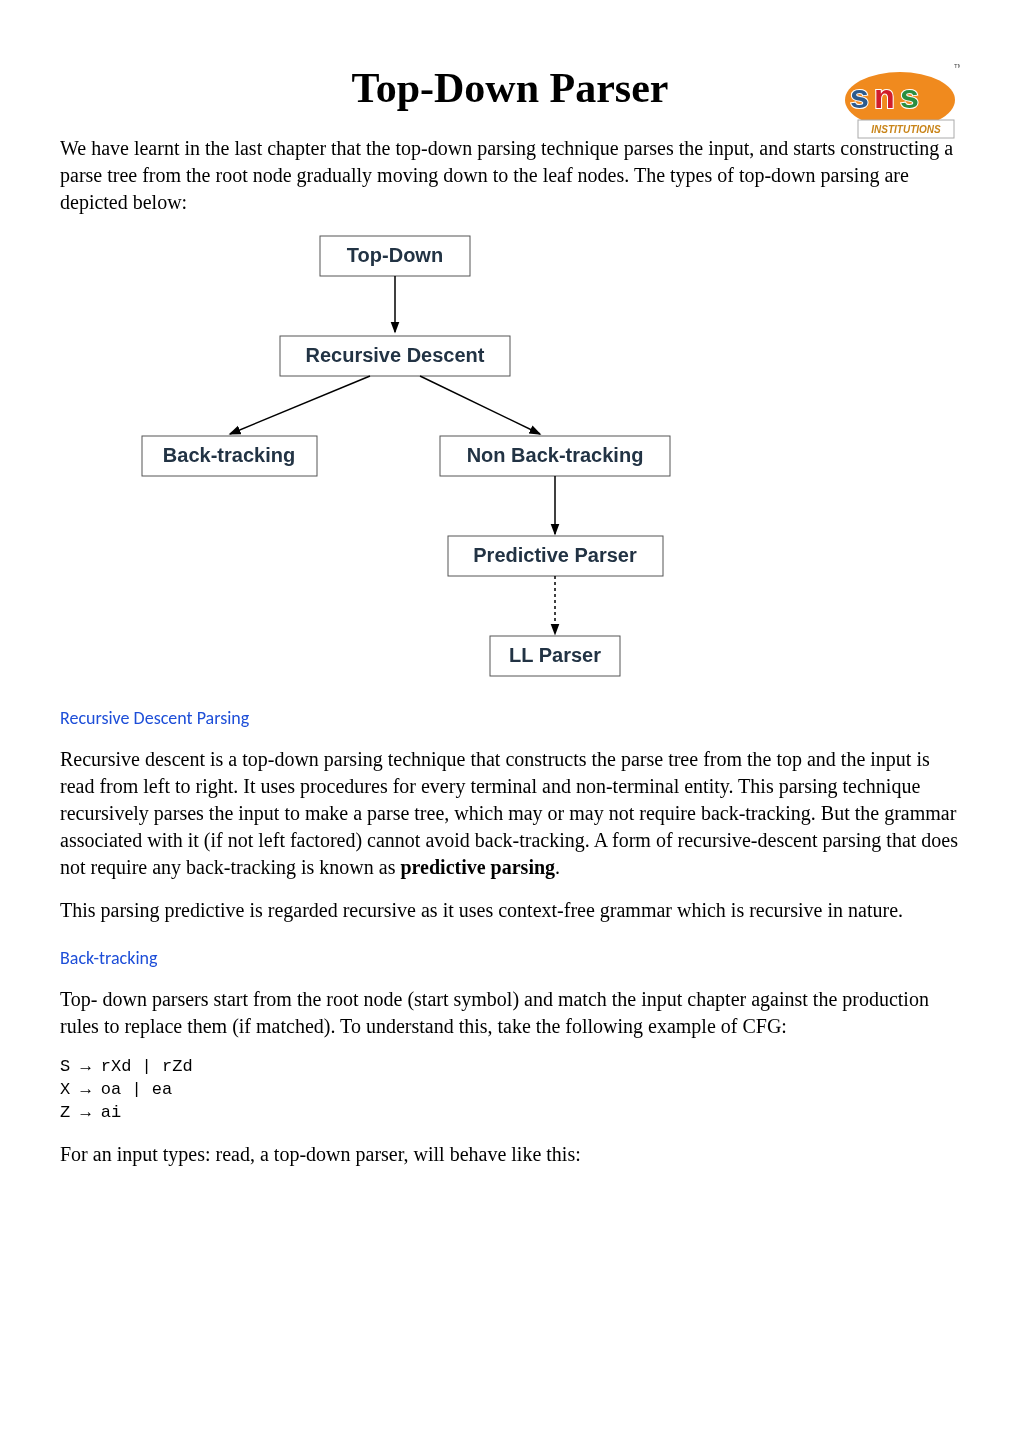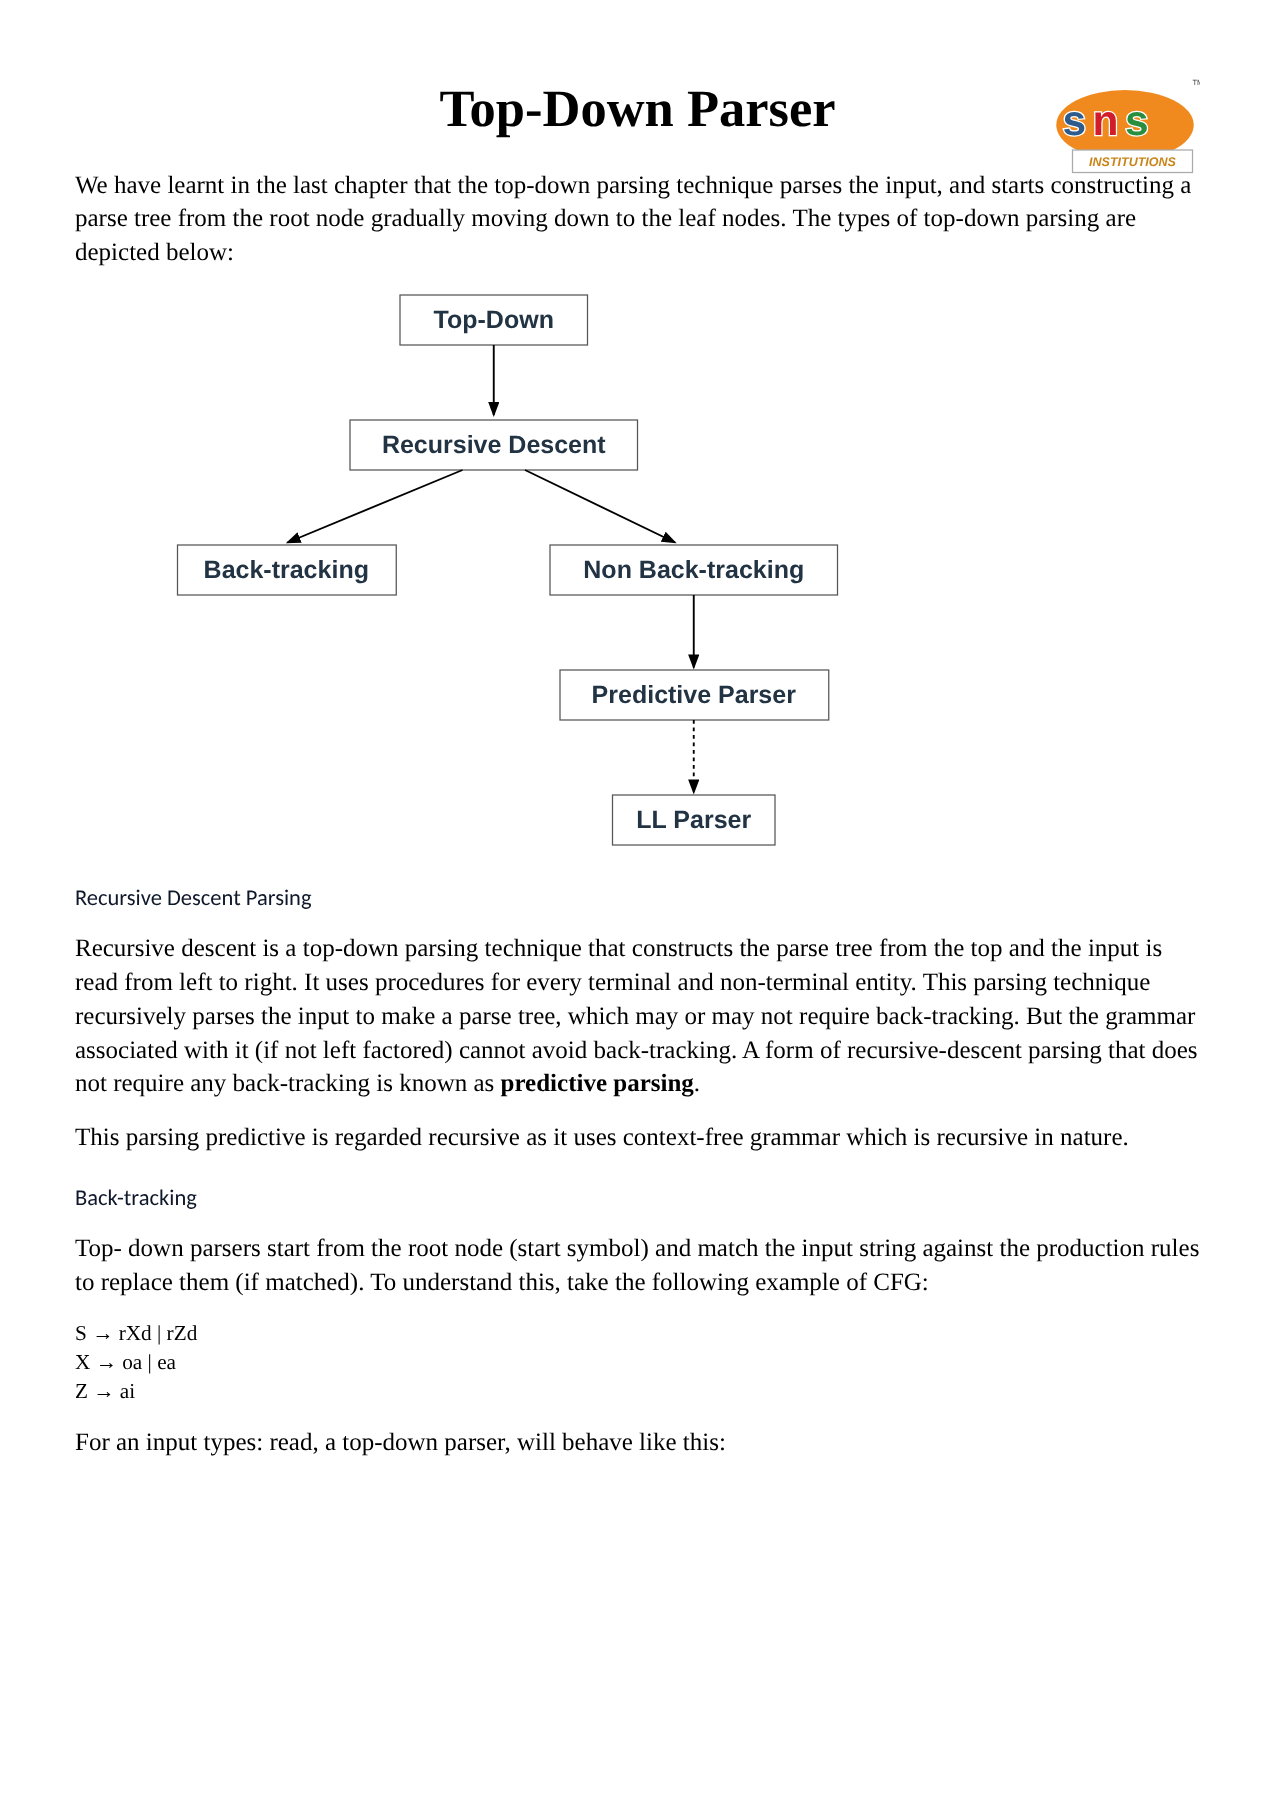--- a/index.html
+++ b/index.html
@@ -26,28 +26,28 @@
       height: 80px;
     }
     .diagram {
       display: block;
       margin: 18px auto 8px 80px;
     }
     h3 {
       font-family: Calibri, Arial, sans-serif;
       font-size: 18px;
       font-weight: normal;
-      color: #0f172a;
+      color: #1d4ed8;
       margin: 22px 0 16px 0;
     }
     p {
       margin: 0 0 16px 0;
     }
     pre {
-      font-family: Liberation Serif, serif;
+      font-family: Liberation Mono, monospace;
       font-size: 17px;
       margin: 0 0 16px 0;
       line-height: 1.35;
     }
   </style>
 </head>
 <body>
 
 <h1>Top-Down Parser</h1>
 
@@ -103,19 +103,19 @@
 <h3>Recursive Descent Parsing</h3>
 
 <p>
   <span>Recursive descent is a top-down parsing technique that constructs the parse tree from the top and the input is read from left to right. It uses procedures for every terminal and non-terminal entity. This parsing technique recursively parses the input to make a parse tree, which may or may not require back-tracking. But the grammar associated with it (if not left factored) cannot avoid back-tracking. A form of recursive-descent parsing that does not require any back-tracking is known as </span><b>predictive parsing</b><span>.</span>
 </p>
 
 <p>This parsing predictive is regarded recursive as it uses context-free grammar which is recursive in nature.</p>
 
 <h3>Back-tracking</h3>
 
-<p>Top- down parsers start from the root node (start symbol) and match the input string against the production rules to replace them (if matched). To understand this, take the following example of CFG:</p>
+<p>Top- down parsers start from the root node (start symbol) and match the input chapter against the production rules to replace them (if matched). To understand this, take the following example of CFG:</p>
 
 <pre>S → rXd | rZd
 X → oa | ea
 Z → ai</pre>
 
 <p>For an input types: read, a top-down parser, will behave like this:</p>
 
 </body></html>

